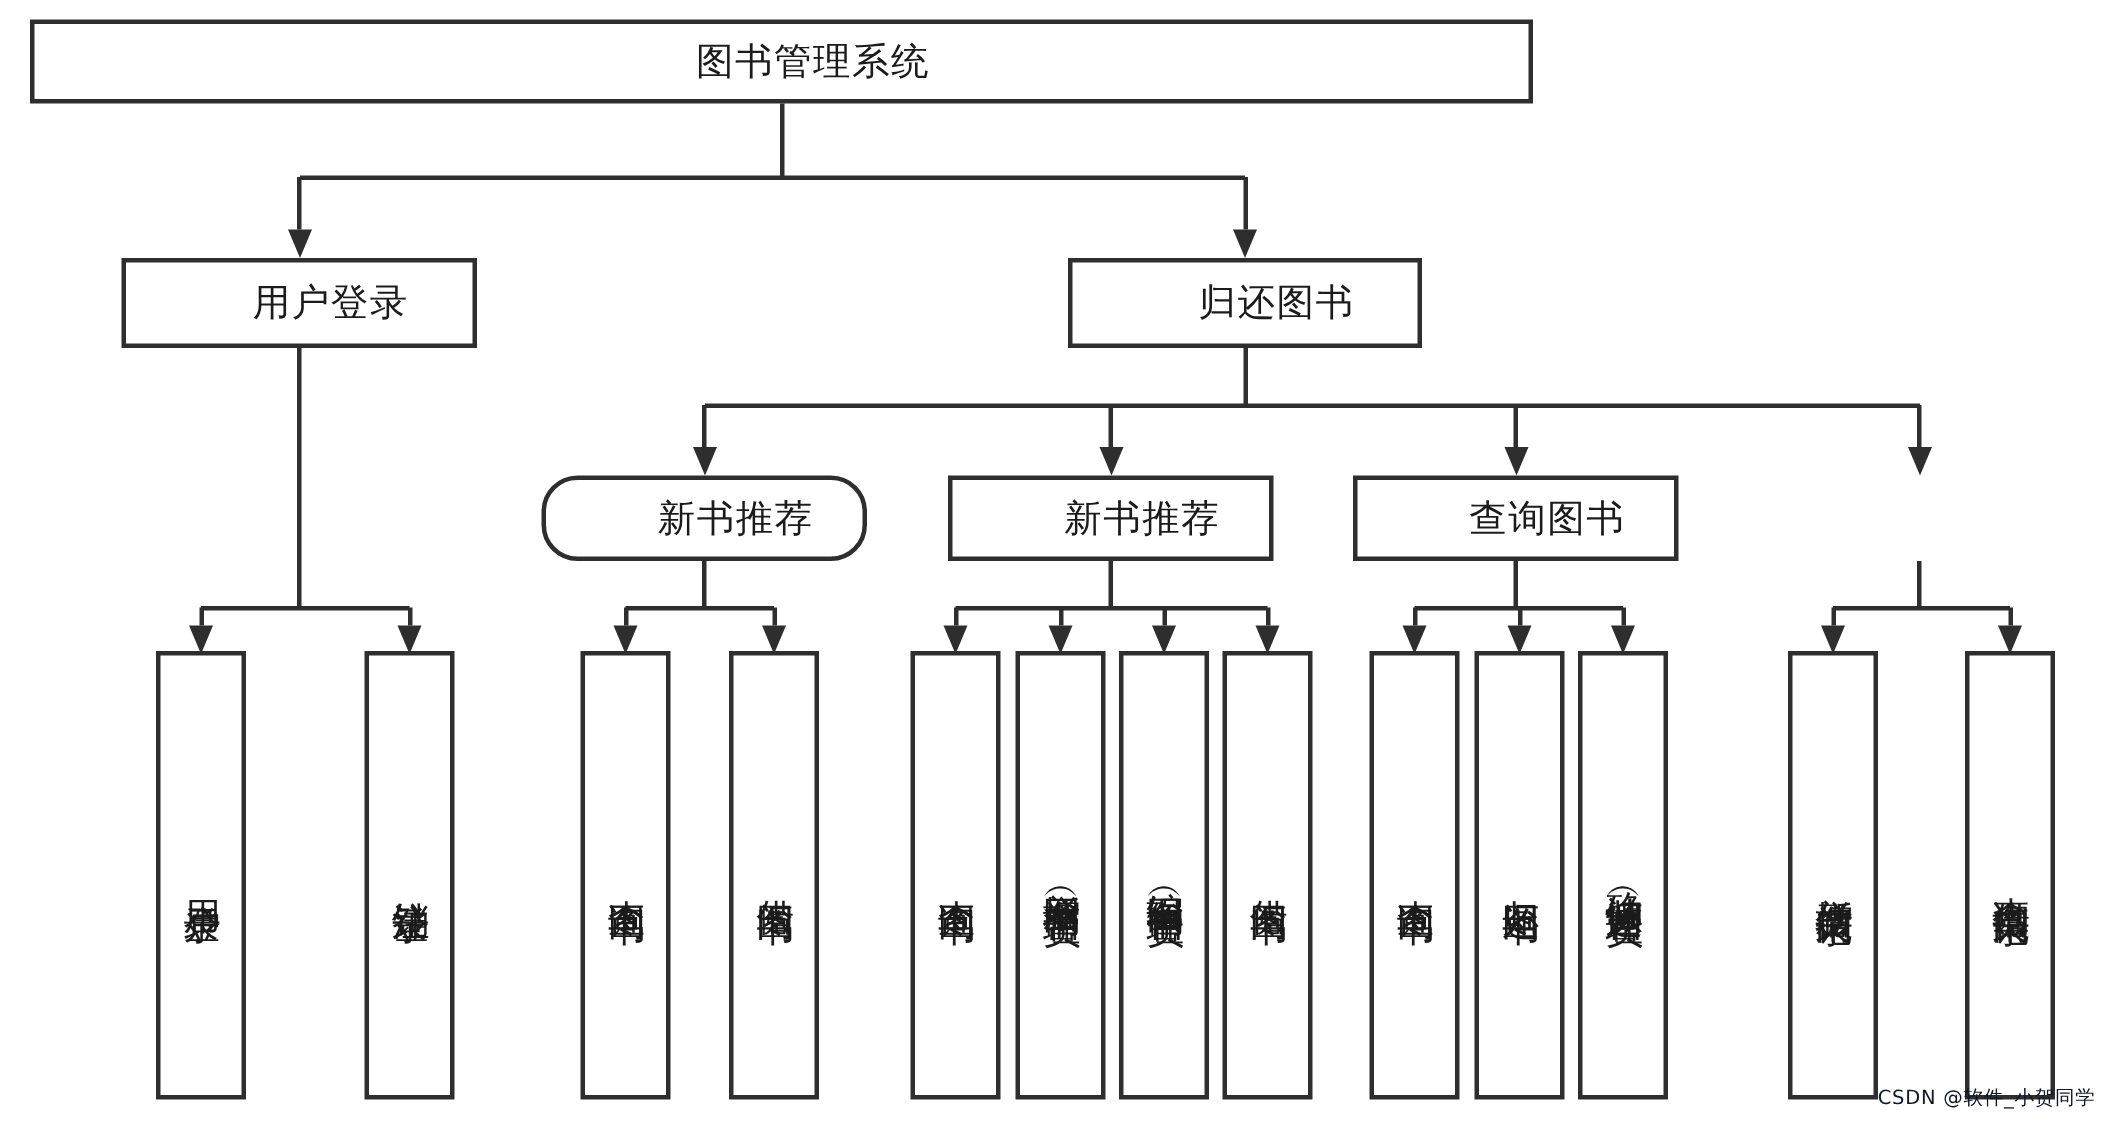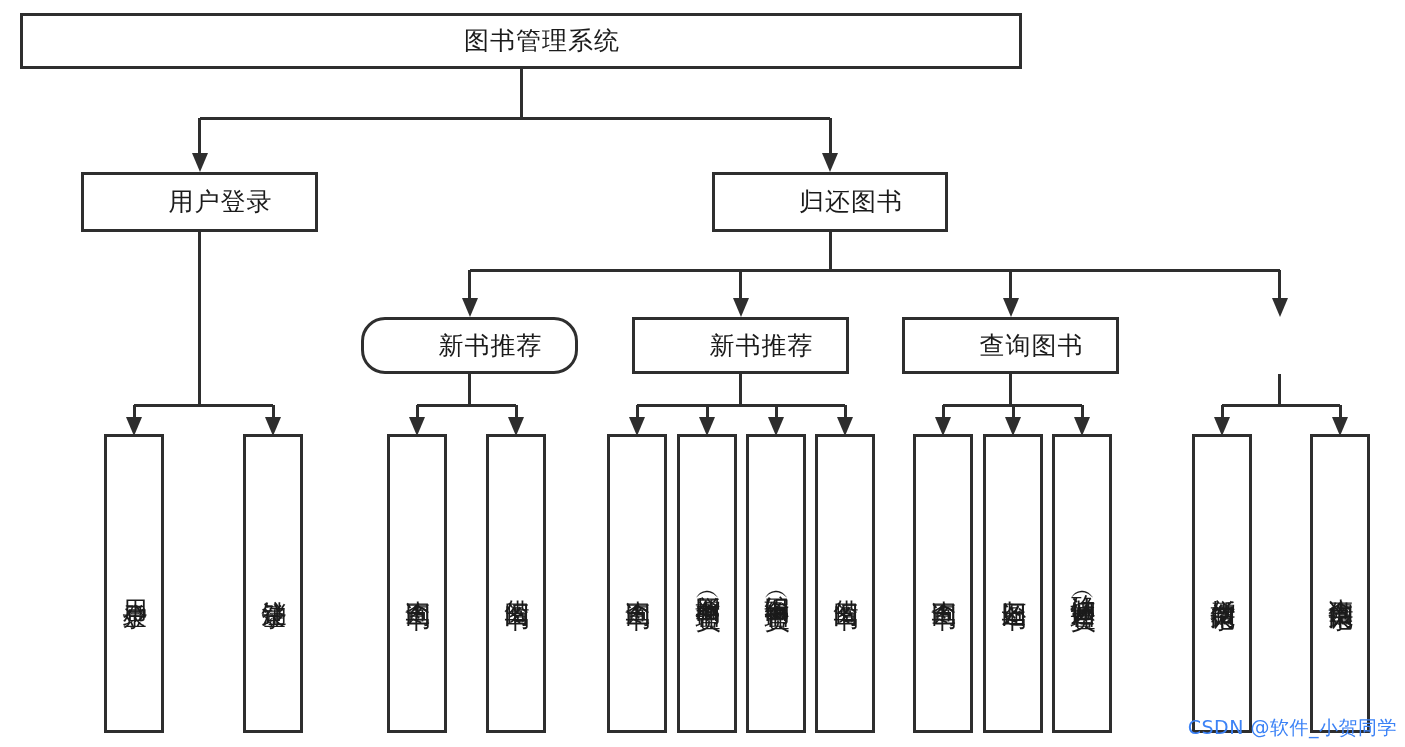--- a/index.html
+++ b/index.html
@@ -61,22 +61,22 @@
     width: 0;
     height: 0;
     border-left: 8px solid transparent;
     border-right: 8px solid transparent;
     border-top: 19px solid #2e2e2e;
   }
   #watermark {
     position: absolute;
     right: 8px;
     bottom: 6px;
-    font-size: 19px;
-    color: #3b82f6;
+    font-size: 13px;
+    color: #0f172a;
     letter-spacing: 0.5px;
     white-space: nowrap;
   }
 </style>
 </head>
 <body>
 
 <div id="canvas">
 
   <div class="node h" id="node-root" style="left: 20px; top: 13px; width: 1002px; height: 56px;">

